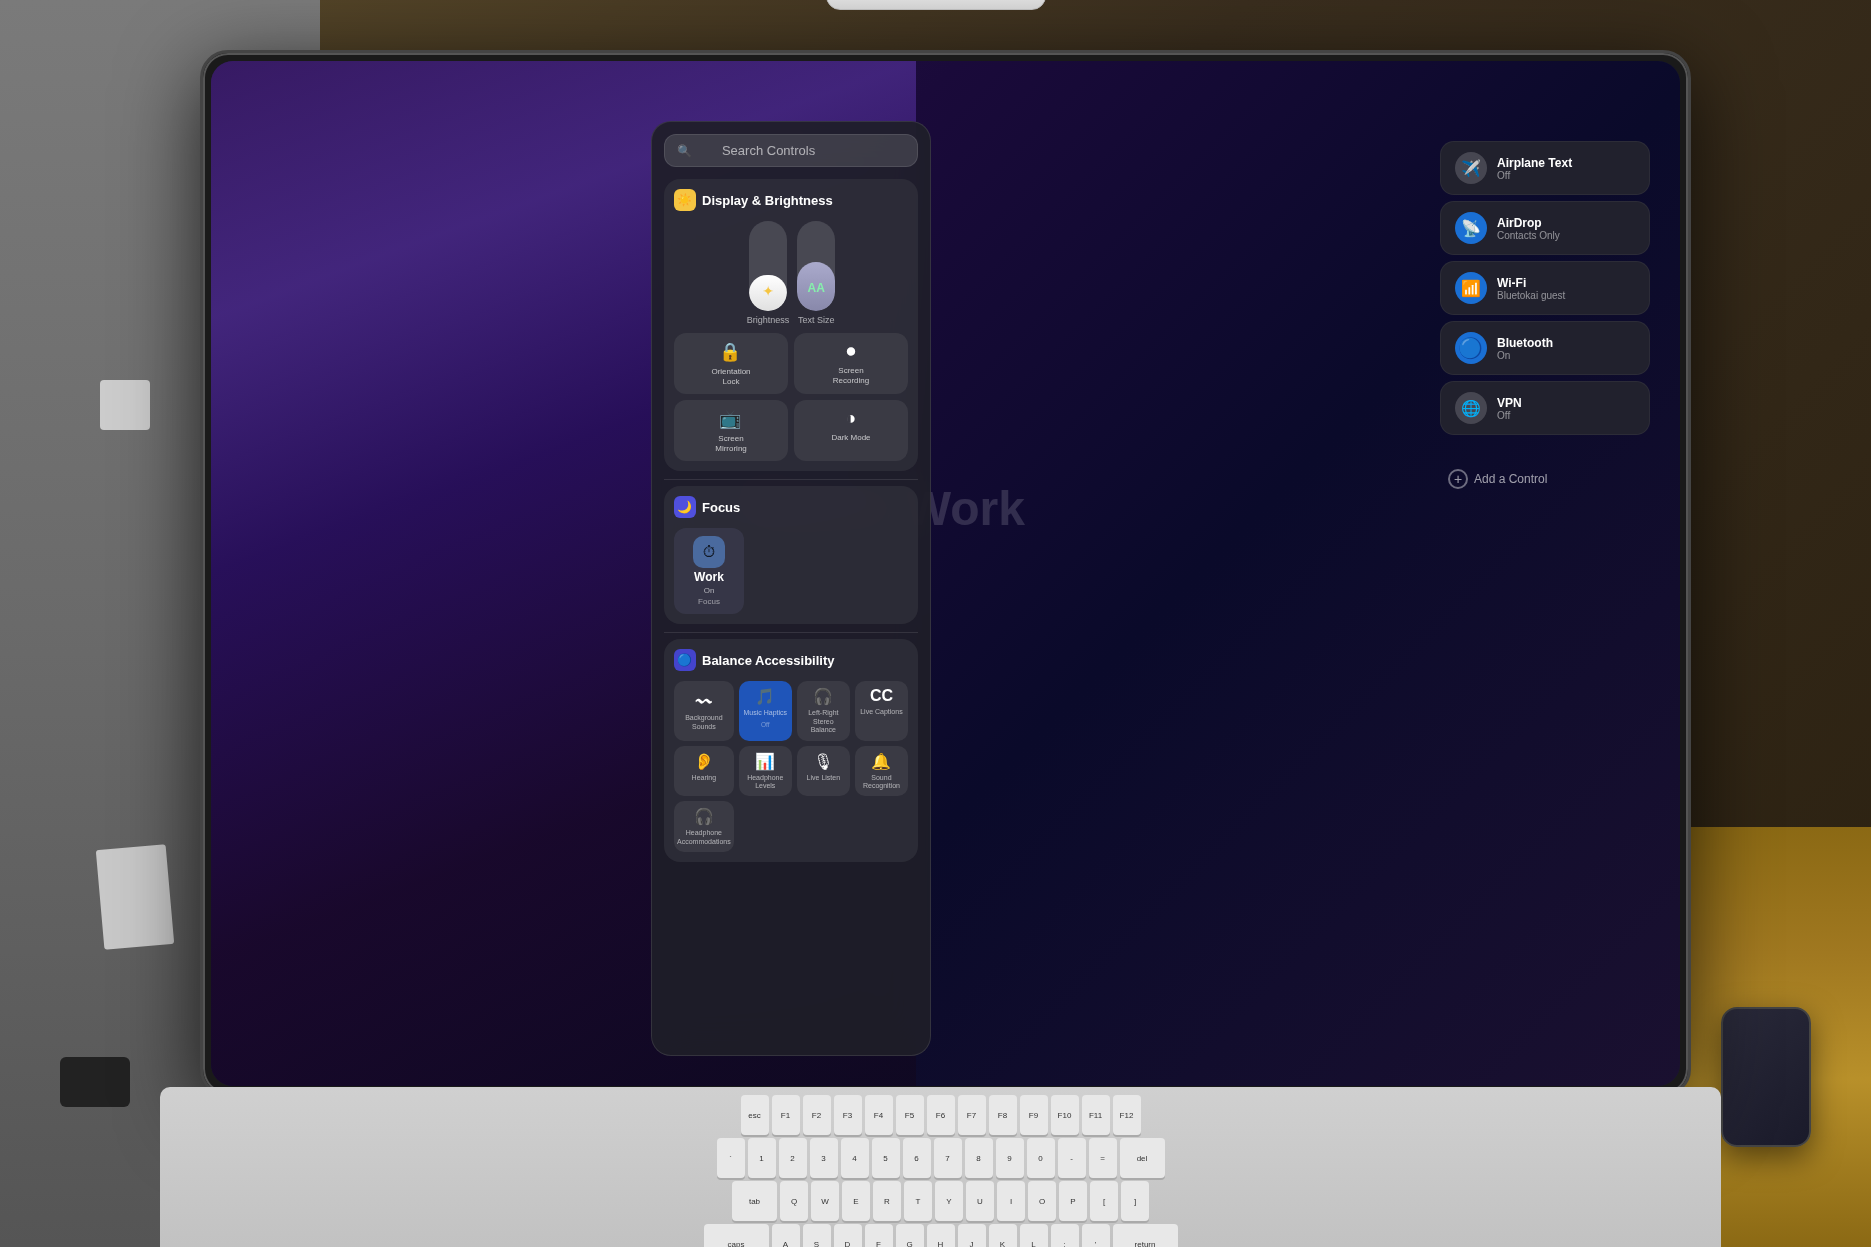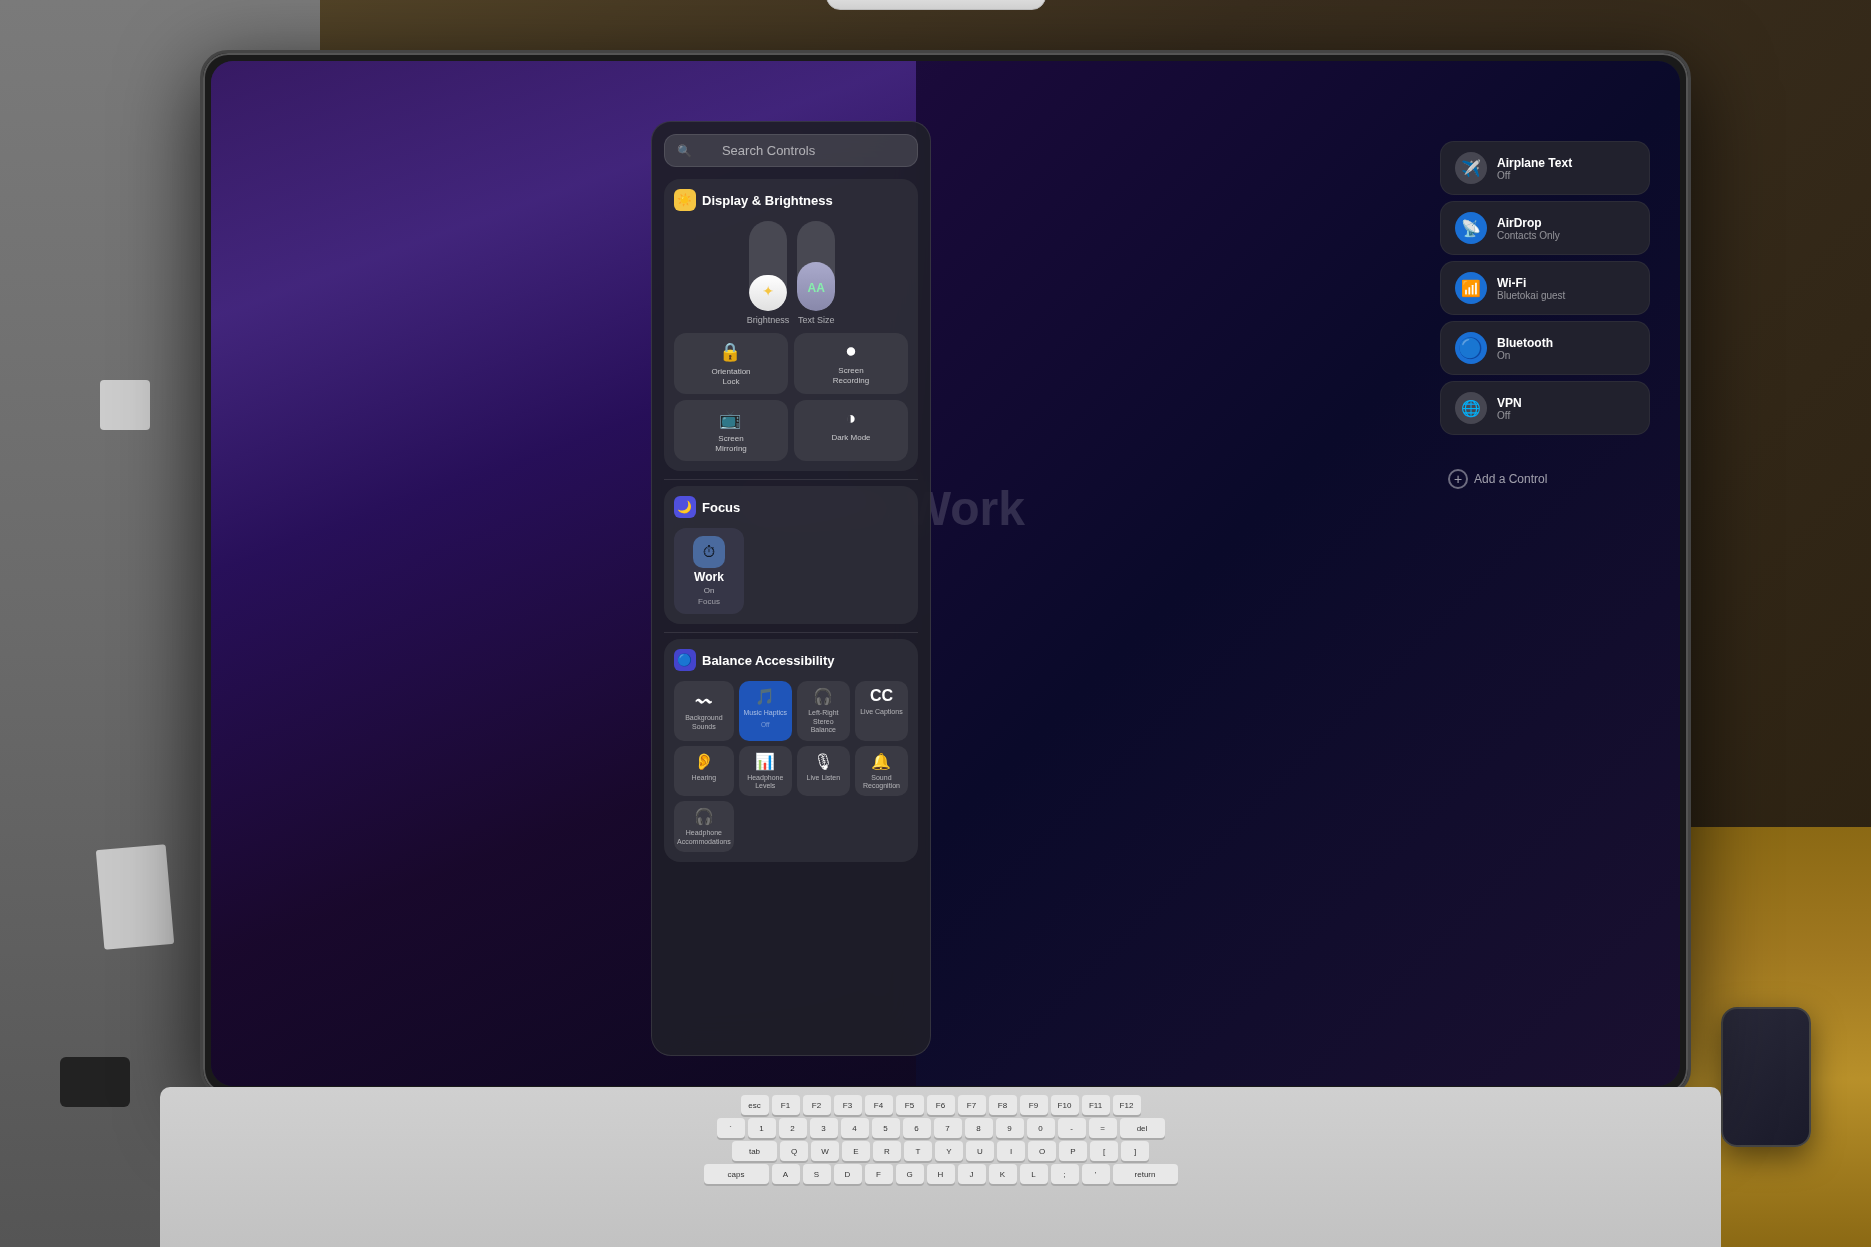--- a/index.html
+++ b/index.html
@@ -409,21 +409,21 @@
     }
     .keyboard-row {
       display: flex;
       gap: 3px;
       margin-bottom: 3px;
       justify-content: center;
     }
     .key {
       background: #e8e8e8;
       border-radius: 4px;
-      height: 20px;
+      height: 40px;
       min-width: 28px;
       display: flex;
       align-items: center;
       justify-content: center;
       font-size: 8px;
       color: #333;
       box-shadow: 0 2px 0 #aaa;
     }
     .key.wide { min-width: 45px; }
     .key.wider { min-width: 65px; }

